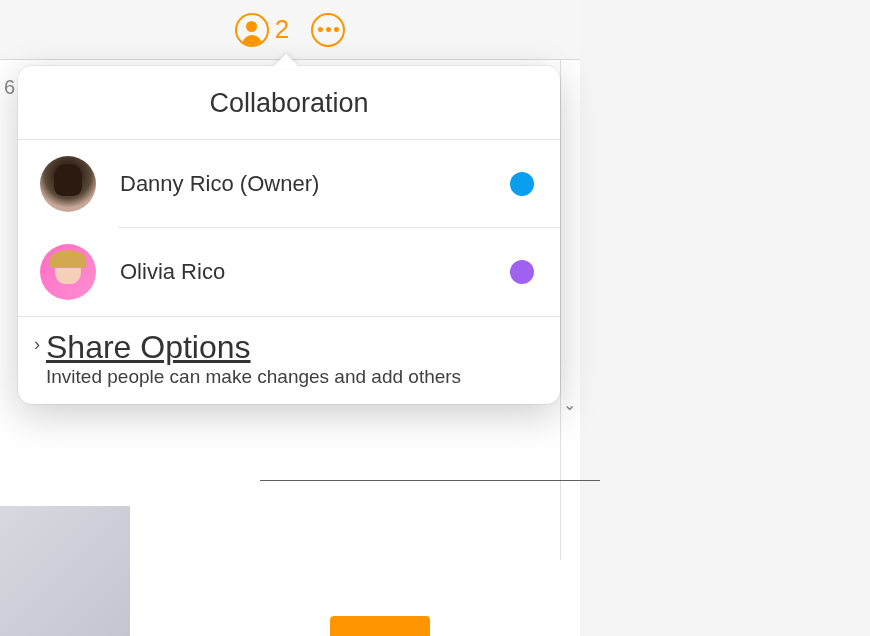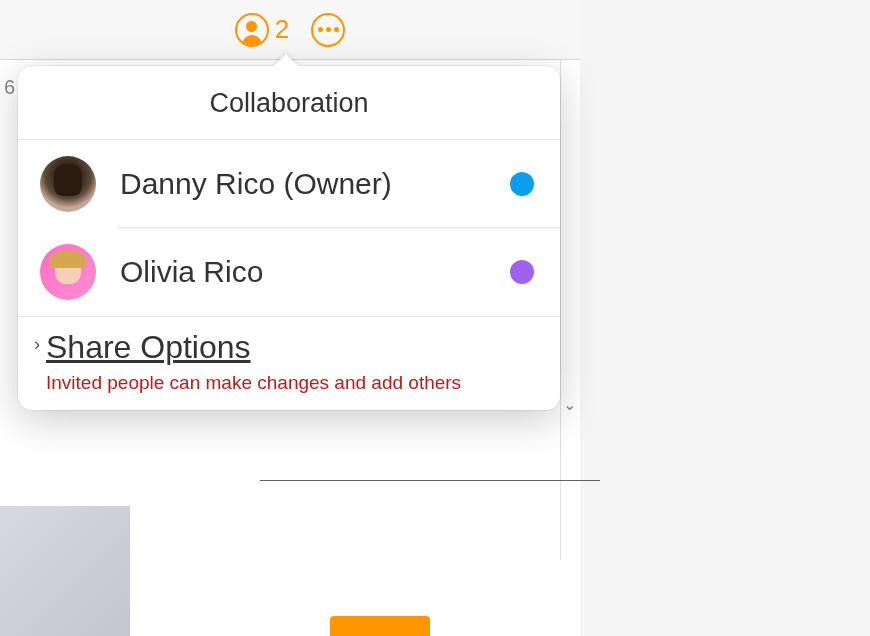--- a/index.html
+++ b/index.html
@@ -222,21 +222,21 @@
       position: absolute;
       top: 6px;
       left: 50%;
       transform: translateX(-50%);
       width: 36px;
       height: 18px;
       background: #d4a850;
       border-radius: 50% 50% 0 0;
     }
     .participant-name {
-      font-size: 30px;
+      font-size: 22px;
       color: #333;
       flex: 1;
     }
     .status-dot {
       width: 24px;
       height: 24px;
       border-radius: 50%;
       flex-shrink: 0;
     }
     .dot-blue { background: #0a9ef0; }
@@ -294,22 +294,22 @@
       display: flex;
       flex-direction: column;
     }
     .share-title {
       font-size: 32px;
       color: #333;
       text-decoration: underline;
     }
     .share-sub {
       font-size: 19px;
-      color: #b91c1c;
-      margin-top: 6px;
+      color: #404040;
+      margin-top: 0;
     }
     .callout-line {
       position: absolute;
       top: 480px;
       left: 260px;
       width: 340px;
       height: 1px;
       background: #606060;
     }
     .side-chevron {

